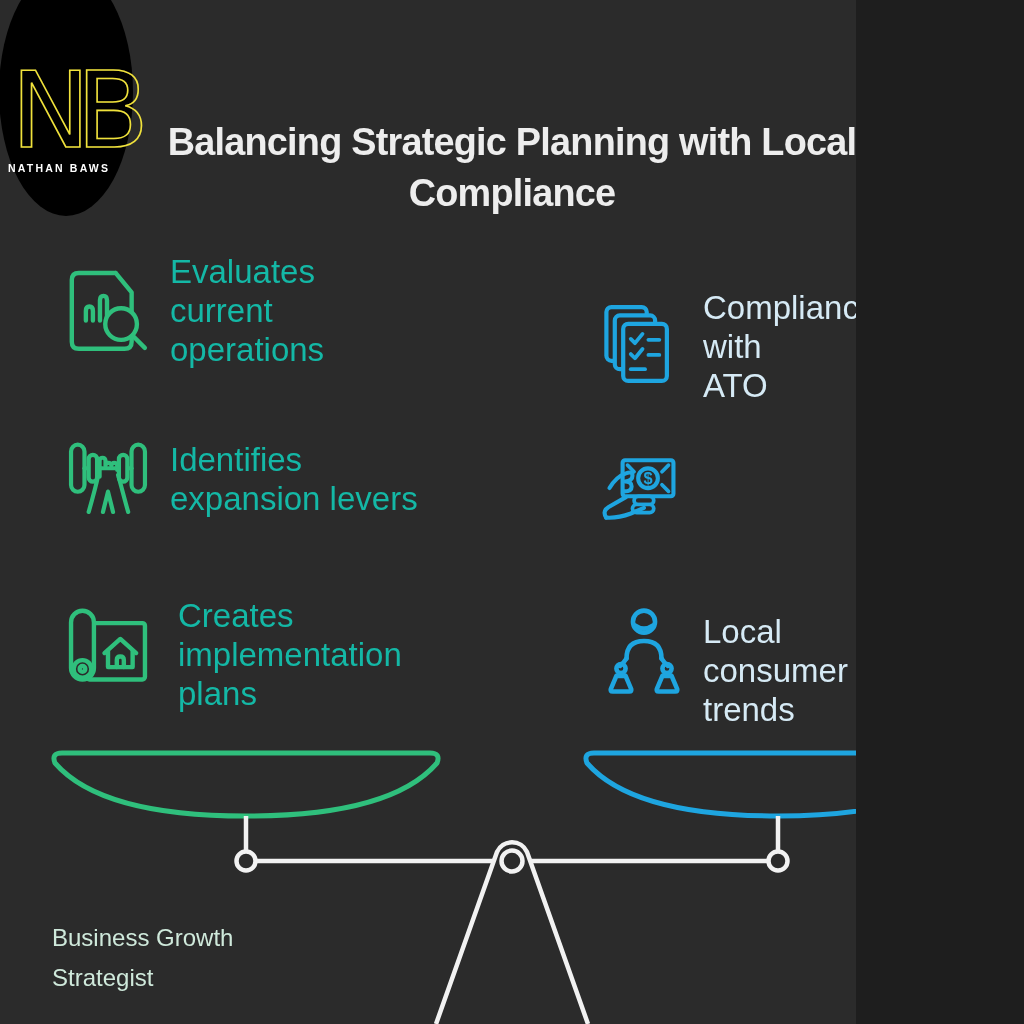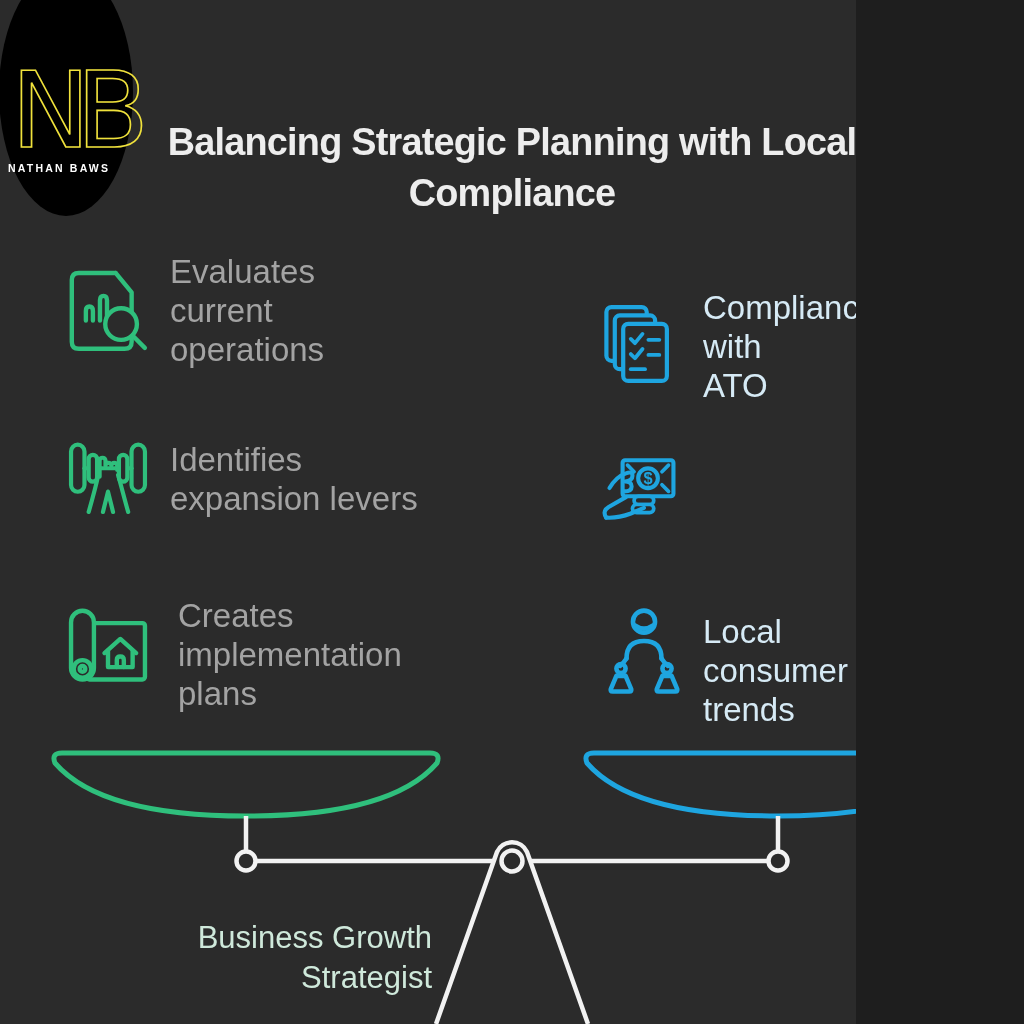--- a/index.html
+++ b/index.html
@@ -12,25 +12,25 @@
     position:absolute;top:116px;left:0;width:1024px;margin:0;
     text-align:center;color:#ededed;font-size:39px;font-weight:700;
     line-height:51px;letter-spacing:-0.8px;white-space:pre-line;
     transform:scaleX(0.97);
   }
   .item-icon{position:absolute;}
   .item-label{
     position:absolute;font-size:33px;line-height:39px;font-weight:400;
     white-space:pre-line;
   }
-  .item-label.green{color:#a3a3a3;}
+  .item-label.green{color:#14b8a6;}
   .item-label.blue{color:#d6eaf5;}
   .scale-svg{position:absolute;left:0;top:740px;}
   .pan-label{
-    position:absolute;width:380px;text-align:right;font-size:31px;
+    position:absolute;width:380px;text-align:left;font-size:24px;
     line-height:40px;font-weight:400;white-space:pre-line;
   }
   .pan-label.green{left:52px;top:918px;color:#cfe9db;}
   .pan-label.blue{left:583px;top:918px;color:#cfe7f2;}
   svg{display:block;}
 </style>
 </head>
 <body>
 
 <div class="canvas">

